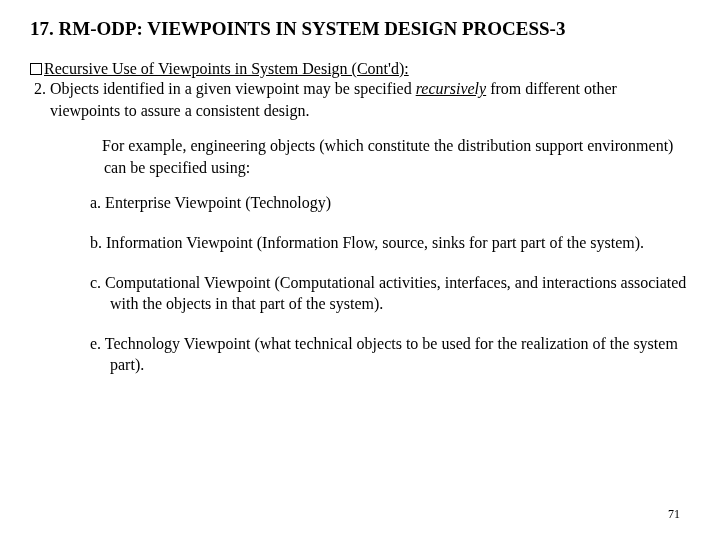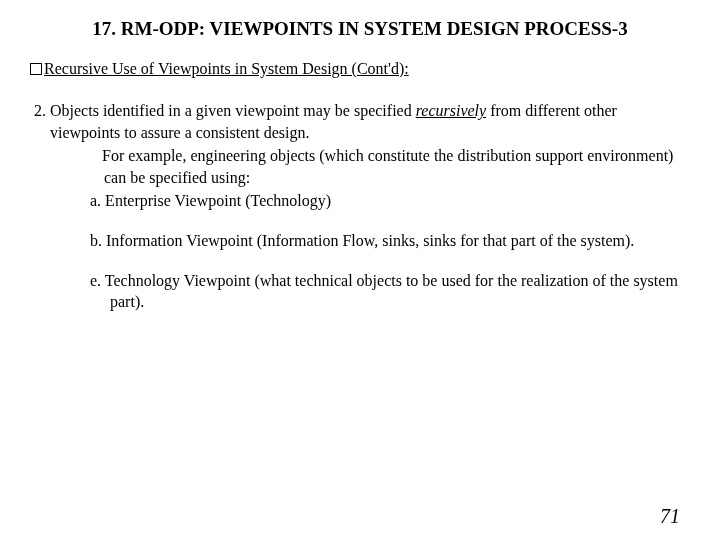--- a/index.html
+++ b/index.html
@@ -10,46 +10,44 @@
     background: #fff;
     font-family: 'Times New Roman', Times, serif;
     color: #000;
     position: relative;
     overflow: hidden;
   }
   .page {
     padding: 18px 30px 0 30px;
   }
   .title {
-    text-align: center;
     font-weight: bold;
     font-size: 19px;
     margin-bottom: 20px;
   }
   .subhead {
     font-size: 16px;
     text-decoration: underline;
     position: relative;
     margin-left: 0;
-    margin-bottom: 22px;
   }
   .bullet-box {
     display: inline-block;
     width: 10px;
     height: 10px;
     border: 1px solid #000;
     margin-right: 2px;
     vertical-align: baseline;
     position: relative;
     top: 1px;
   }
   .para {
     font-size: 16px;
     line-height: 1.35;
-    margin-bottom: 2px;
+    margin-bottom: 14px;
   }
   .p2 {
     margin-left: 4px;
     text-indent: -16px;
     padding-left: 16px;
   }
   .rec-word {
     text-decoration: underline;
     font-style: italic;
   }
@@ -61,23 +59,22 @@
     padding-left: 14px;
   }
   .item {
     margin-bottom: 18px;
     padding-left: 20px;
     text-indent: -20px;
   }
   .pagenum {
     position: absolute;
     right: 40px;
-    bottom: 12px;
-    font-size: 20px;
-    font-style: italic;
+    bottom: 18px;
+    font-size: 12px;
   }
 </style>
 </head>
 <body>
 
 <div class="page">
 
   <div class="title">17. RM-ODP: VIEWPOINTS IN SYSTEM DESIGN PROCESS-3</div>
 
   <div class="subhead">
@@ -85,18 +82,19 @@
   </div>
 
   <div class="para p2">
     <span>2. Objects identified in a given viewpoint may be specified </span><span class="rec-word">recursively</span><span> from different other viewpoints to assure a consistent design.</span>
   </div>
 
   <div class="example-block">
     <div class="para example-intro">For example, engineering objects (which constitute the distribution support environment) can be specified using:</div>
 
     <div class="para item">a. Enterprise Viewpoint (Technology)</div>
-    <div class="para item">b. Information Viewpoint (Information Flow, sinks, sinks for that part of the system).</div>
+    <div class="para item">b. Information Viewpoint (Information Flow, source, sinks for part part of the system).</div>
+    <div class="para item">c. Computational Viewpoint (Computational activities, interfaces, and interactions associated with the objects in that part of the system).</div>
     <div class="para item">e. Technology Viewpoint (what technical objects to be used for the realization of the system part).</div>
   </div>
 
   <div class="pagenum">71</div>
 </div>
 
 </body></html>

